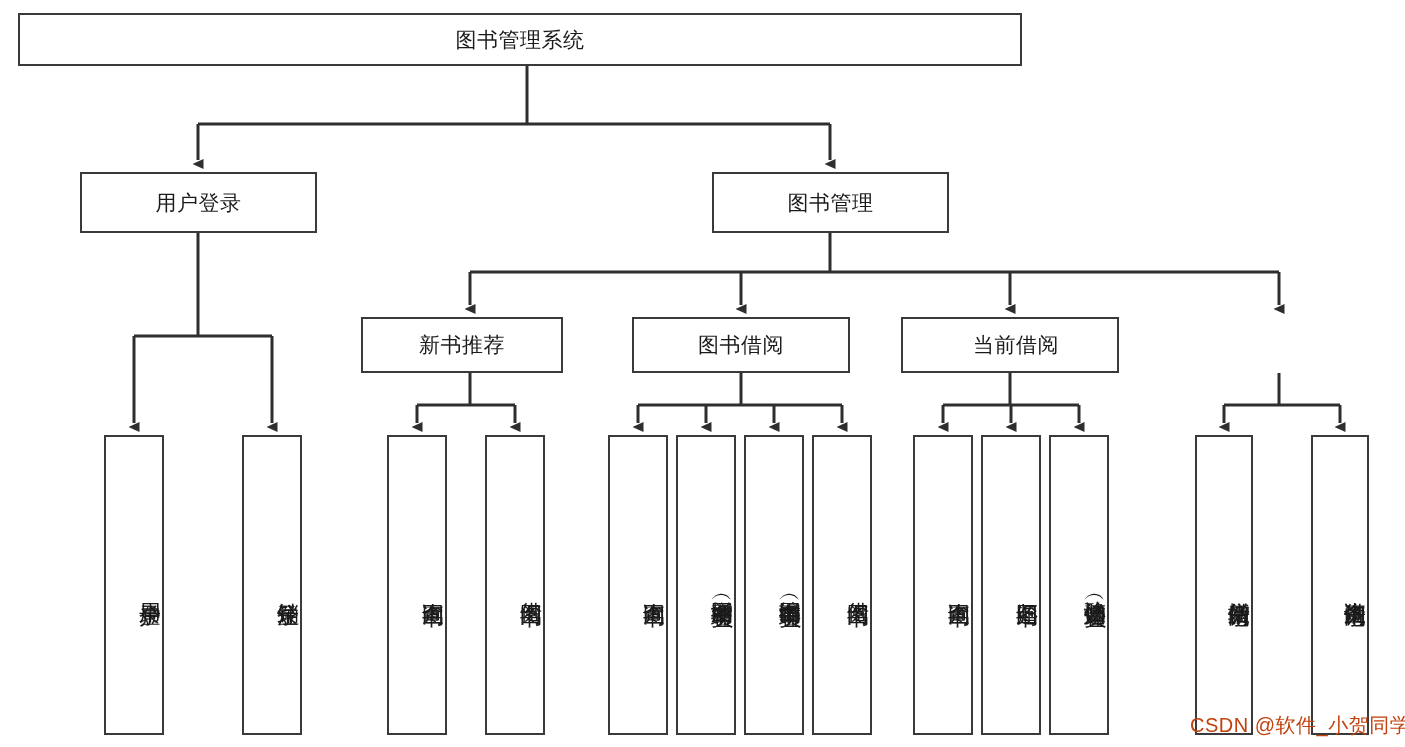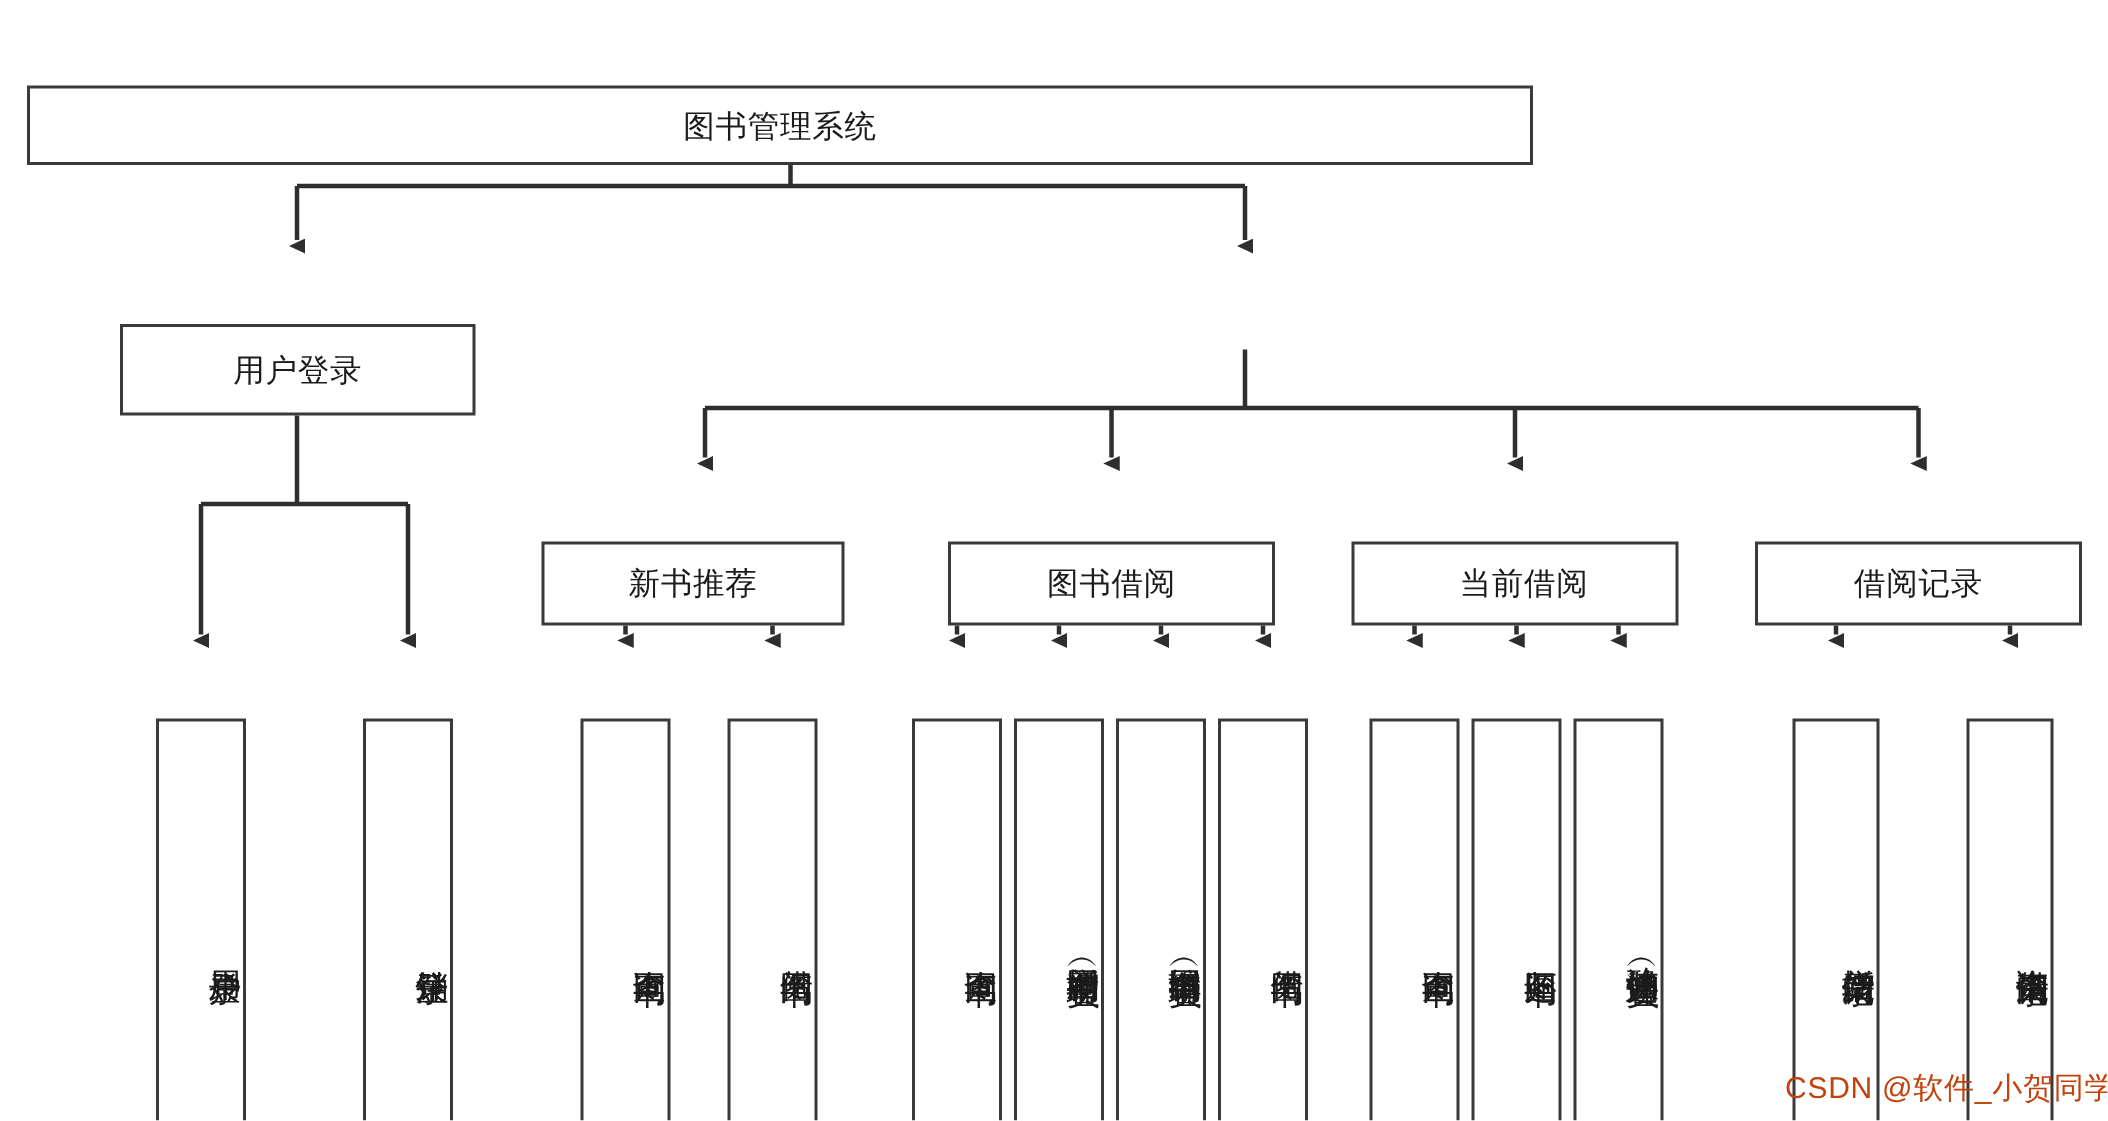--- a/index.html
+++ b/index.html
@@ -26,21 +26,20 @@
   }
   .node-box {
     position: absolute;
     box-sizing: border-box;
     background: #ffffff;
     border: 2px solid #3a3a3a;
     display: flex;
     align-items: center;
     justify-content: center;
     color: #1b1b1b;
-    margin-top: 44px;
   }
   .node-h {
     font-size: 21px;
     letter-spacing: 0.5px;
     white-space: nowrap;
   }
   .node-v {
     writing-mode: vertical-rl;
     text-orientation: upright;
     font-size: 22px;
@@ -121,32 +120,32 @@
     </g>
   </svg>
 
   <div class="node-box node-h" style="left: 18px; top: 13px; width: 1004px; height: 53px;">
     <span>图书管理系统</span>
   </div>
 
   <div class="node-box node-h" style="left: 80px; top: 172px; width: 237px; height: 61px;">
     <span>用户登录</span>
   </div>
+  <div class="node-box node-h" style="left: 712px; top: 172px; width: 237px; height: 61px;">
+    <span>图书管理</span>
+  </div>
 
   <div class="node-box node-h" style="left: 361px; top: 317px; width: 202px; height: 56px;">
     <span>新书推荐</span>
   </div>
   <div class="node-box node-h" style="left: 632px; top: 317px; width: 218px; height: 56px;">
     <span>图书借阅</span>
   </div>
   <div class="node-box node-h" style="left: 901px; top: 317px; width: 218px; height: 56px; padding-left: 12px;">
     <span>当前借阅</span>
-  </div>
-  <div class="node-box node-h" style="left: 1170px; top: 317px; width: 218px; height: 56px;">
-    <span>借阅记录</span>
   </div>
 
   <div class="node-box node-v" style="left: 104px; top: 435px; width: 60px; height: 300px;">
     <span class="node-v-label">用户登录</span>
   </div>
   <div class="node-box node-v" style="left: 242px; top: 435px; width: 60px; height: 300px;">
     <span class="node-v-label">注销登录</span>
   </div>
   <div class="node-box node-v" style="left: 387px; top: 435px; width: 60px; height: 300px;">
     <span class="node-v-label">查询图书</span>

